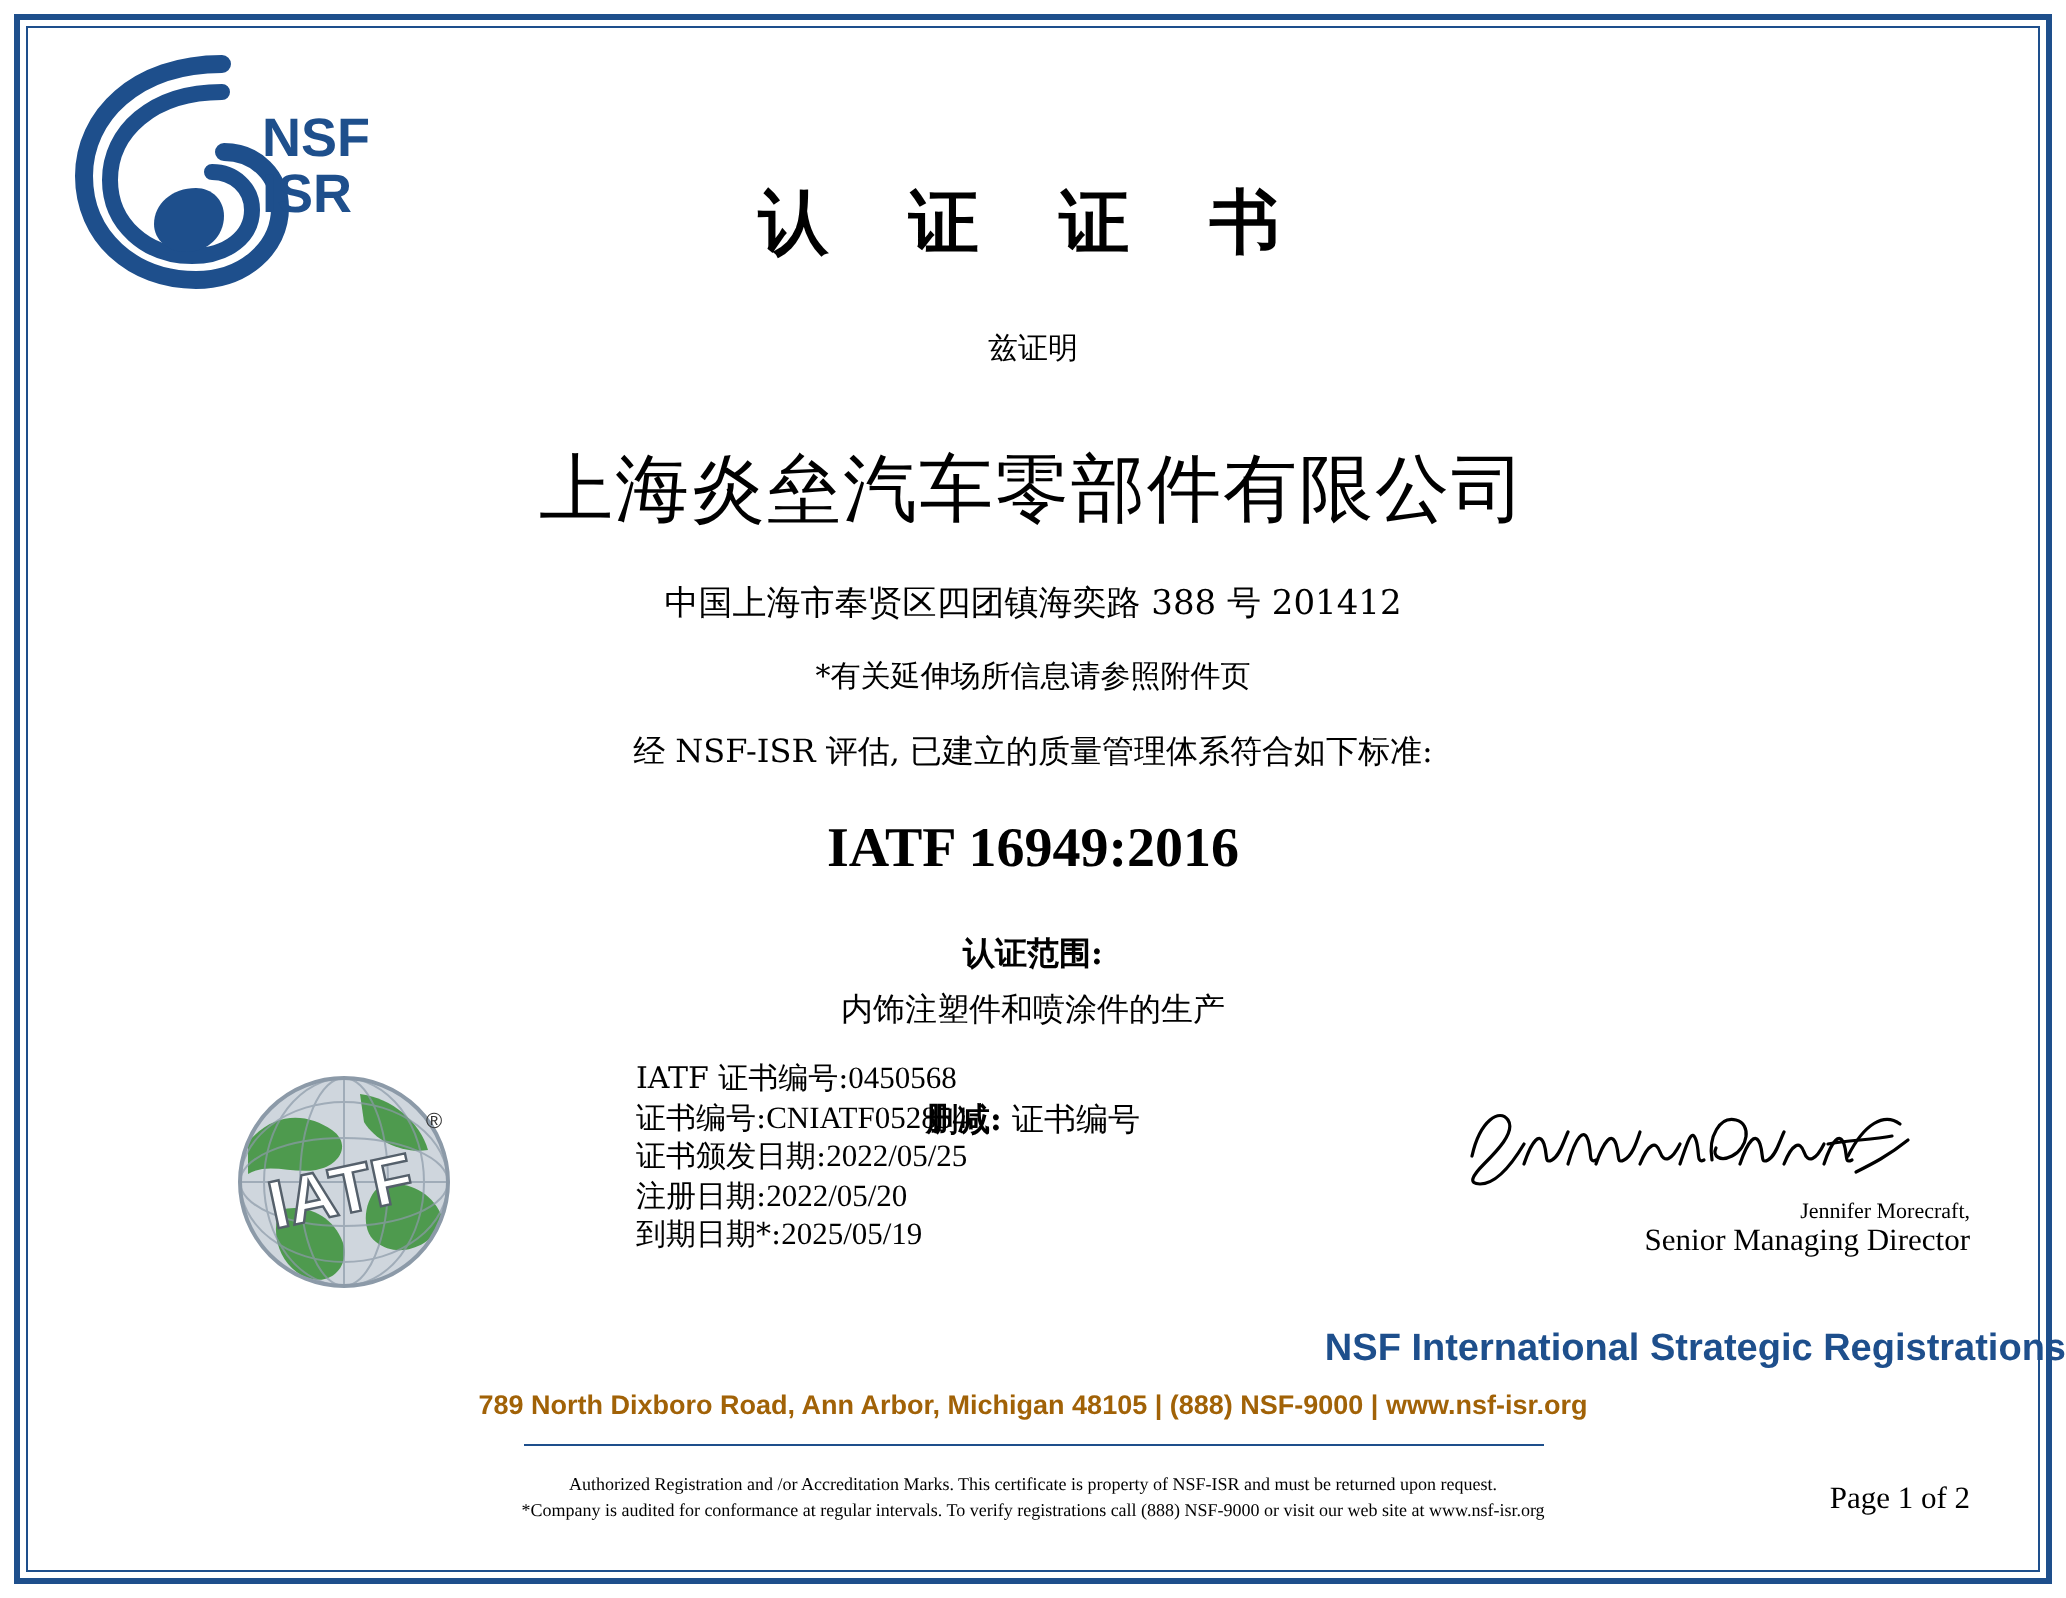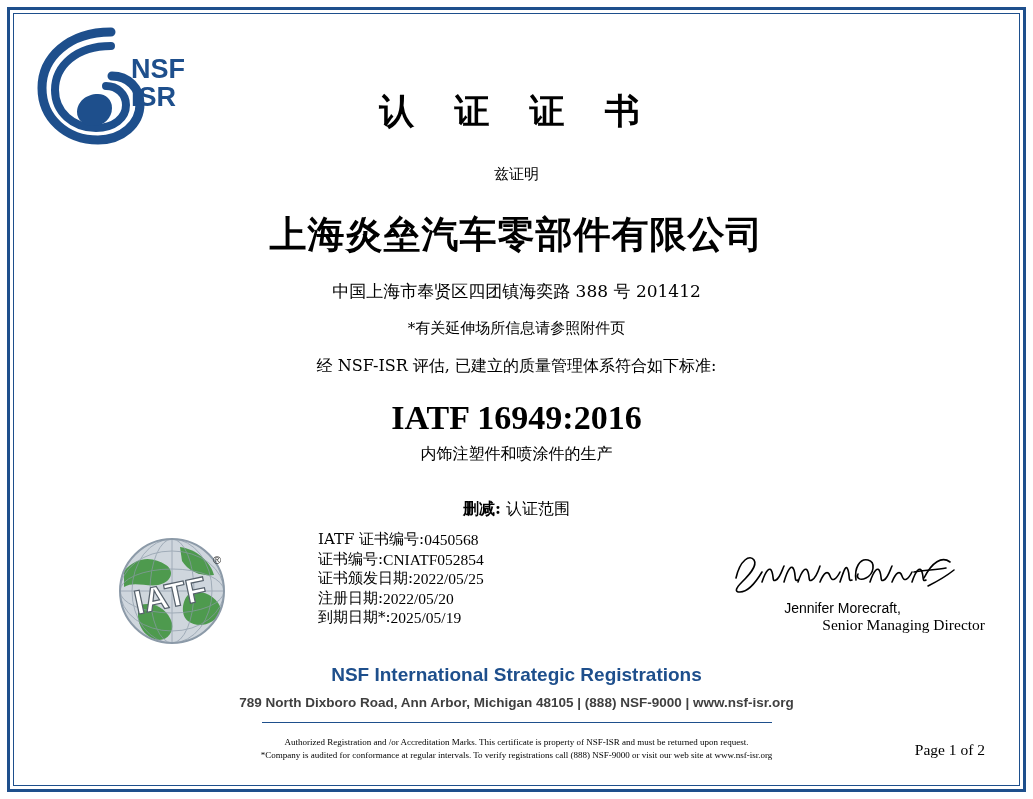--- a/index.html
+++ b/index.html
@@ -68,23 +68,23 @@
     font-family: "DejaVu Serif", serif;
   }
 
   .this-certifies {
     margin-top: 30px;
     font-size: 15px;
     font-family: "DejaVu Serif", serif;
   }
 
   .company-name {
-    margin-top: 26px;
+    margin-top: 36px;
     font-size: 37px;
-    font-weight: bold;
+    font-weight: normal;
     font-family: "DejaVu Serif", serif;
     letter-spacing: 1px;
   }
 
   .company-address {
     margin-top: 20px;
     font-size: 17px;
     font-family: "DejaVu Serif", serif;
   }
 
@@ -96,21 +96,21 @@
 
   .assessed-line {
     margin-top: 18px;
     font-size: 16px;
     font-family: "DejaVu Serif", serif;
     text-align: center;
   }
 
   .standard {
     margin-top: 22px;
-    font-size: 34px;
+    font-size: 28px;
     font-weight: bold;
     font-family: "Liberation Serif", serif;
   }
 
   .scope-label {
     margin-top: 26px;
     font-size: 16px;
     font-weight: bold;
     font-family: "DejaVu Serif", serif;
   }
@@ -172,50 +172,51 @@
     text-align: center;
   }
   .signature-img {
     width: 230px;
     height: 48px;
     margin: 0 auto;
     display: block;
   }
   .signer-name {
     margin-top: 4px;
-    font-size: 14px;
-    font-family: Liberation Sans, sans-serif;
+    font-size: 11px;
+    font-family: Liberation Serif, serif;
+    text-align: right;
   }
   .signer-title {
     font-size: 15.5px;
     font-family: "Liberation Serif", serif;
     text-align: right;
   }
 
   
   .footer-org {
     position: absolute;
     left: 0;
     top: 664px;
     width: 1033px;
-    text-align: center;
+    text-align: right;
     font-size: 19px;
     font-weight: bold;
     color: #1e4f8c;
     font-family: "Liberation Sans", sans-serif;
   }
   .footer-addr {
     position: absolute;
     left: 0;
     top: 695px;
     width: 1033px;
     text-align: center;
     font-size: 13.5px;
     font-weight: bold;
-    color: #404040;
+    color: #a16207;
     font-family: "Liberation Sans", sans-serif;
   }
   .footer-rule {
     position: absolute;
     left: 262px;
     top: 722px;
     width: 510px;
     height: 1px;
     background: #1e4f8c;
   }
@@ -259,24 +260,25 @@
   </div>
 
   <div class="content">
     <div class="cert-title">认 证 证 书</div>
     <div class="this-certifies">兹证明</div>
     <div class="company-name">上海炎垒汽车零部件有限公司</div>
     <div class="company-address">中国上海市奉贤区四团镇海奕路 388 号 201412</div>
     <div class="note-line">*有关延伸场所信息请参照附件页</div>
     <div class="assessed-line">经 NSF-ISR 评估, 已建立的质量管理体系符合如下标准:</div>
     <div class="standard">IATF 16949:2016</div>
+    <div class="scope-label">认证范围:</div>
     <div class="scope-text">内饰注塑件和喷涂件的生产</div>
     <div class="exclusion">
       <b>删减:</b>
-      <span>认证范围</span>
+      <span>证书编号</span>
     </div>
   </div>
 
   <div class="iatf-logo">
     <svg viewBox="0 0 125 125" width="125" height="125" xmlns="http://www.w3.org/2000/svg" aria-hidden="true">
       <defs>
         <clipPath id="globeclip">
             <circle cx="62" cy="64" r="52"></circle>
           </clipPath>
       </defs>

